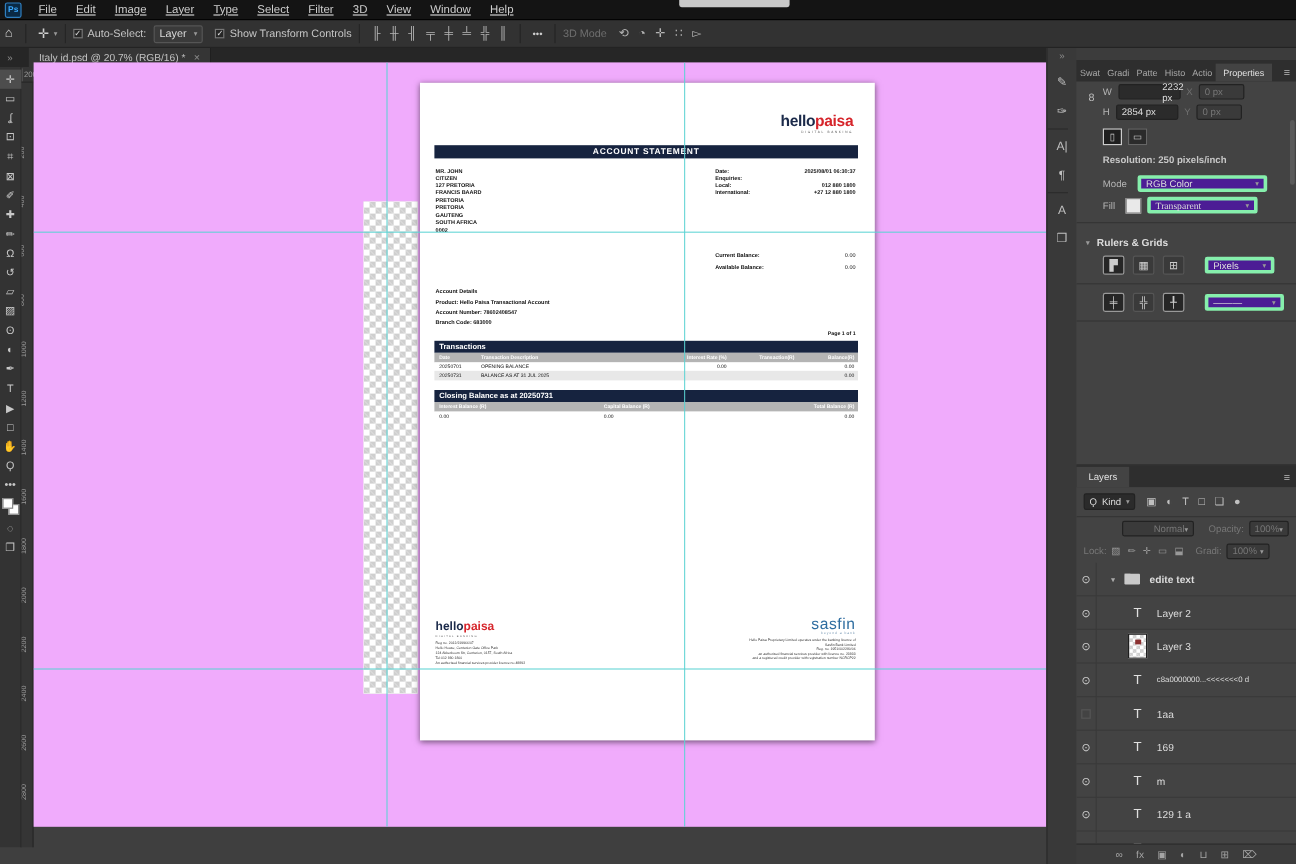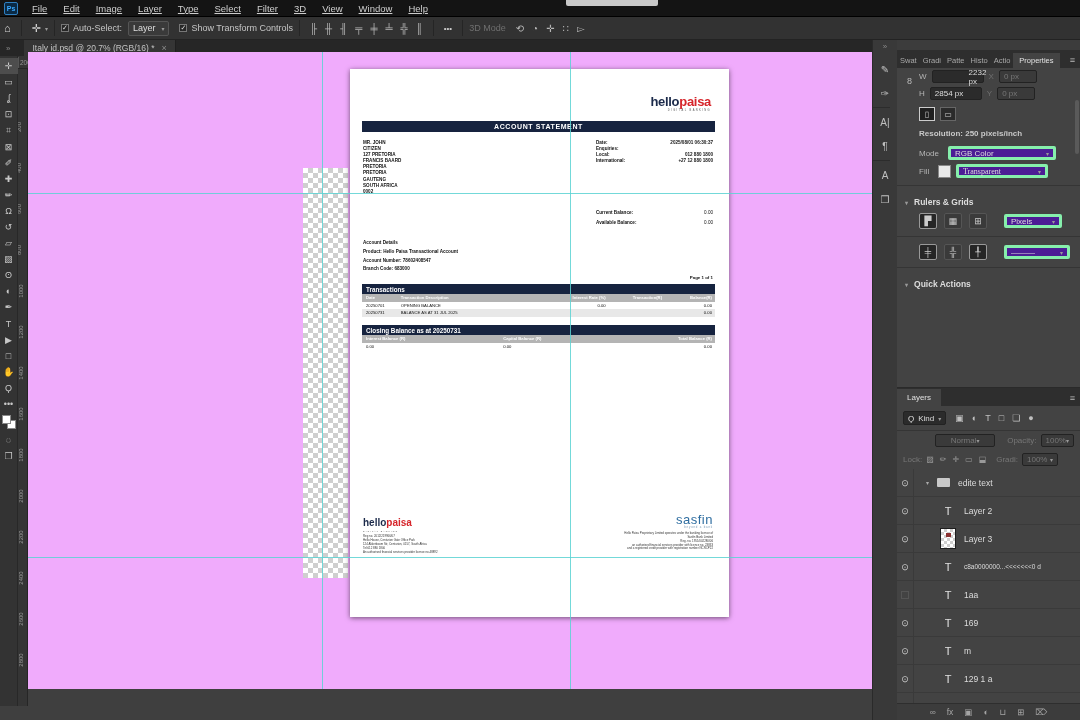--- a/index.html
+++ b/index.html
@@ -541,24 +541,20 @@
           <span class="ibtn on">╪</span>
           <span class="ibtn">╬</span>
           <span class="ibtn on">╀</span>
           <span class="selbox" style="width: 66px; margin-left: 10px;">
             <span>———</span>
             <span class="caret">▾</span>
           </span>
         </div>
 
       <div class="pdiv"></div>
-      <div class="sec-h">
-        <span class="v">▾</span>
-          <span>Quick Actions</span>
-      </div>
       <div class="pscroll"></div>
     </div>
 
     <div class="ltab-row">
       <span class="ltab">Layers</span>
       <span class="menu">≡</span>
     </div>
 
     <div class="lbody">
       <div class="filter-row">
@@ -570,21 +566,21 @@
         <span class="filter-icons" style="display:flex;gap:8px;margin-left:4px;">
             <span class="fic">▣</span>
             <span class="fic">◐</span>
             <span class="fic">T</span>
             <span class="fic">□</span>
             <span class="fic">❏</span>
             <span class="fic">●</span>
           </span>
       </div>
       <div class="blend-row">
-        <span class="field dis" style="width:80px;justify-content:center;margin-left:32px;">
+        <span class="field dis" style="width:80px;justify-content:flex-end;margin-left:32px;">
           <span>Normal</span>
             <span class="caret">▾</span>
         </span>
         <span style="margin-left:8px;">Opacity:</span>
         <span class="field dis" style="width:36px;justify-content:space-between;">
           <span>100%</span>
             <span class="caret">▾</span>
         </span>
       </div>
       <div class="lock-row">
@@ -600,21 +596,21 @@
         <span class="field dis" style="width:36px;justify-content:space-between;">
           <span>100%</span>
             <span class="caret">▾</span>
         </span>
       </div>
       <div class="layer-list">
           <div class="lrow">
             <div class="eyecell">
               <span>⊙</span>
             </div>
-            <div class="lmain" style="padding-left: 12px;">
+            <div class="lmain" style="padding-left: 12px; font-weight: bold;">
               <span class="grp-caret">▾</span>
               <span class="folder"></span>
               <span>edite text</span>
             </div>
           </div>
           <div class="lrow">
             <div class="eyecell">
               <span>⊙</span>
             </div>
             <div class="lmain" style="padding-left: 26px;">

